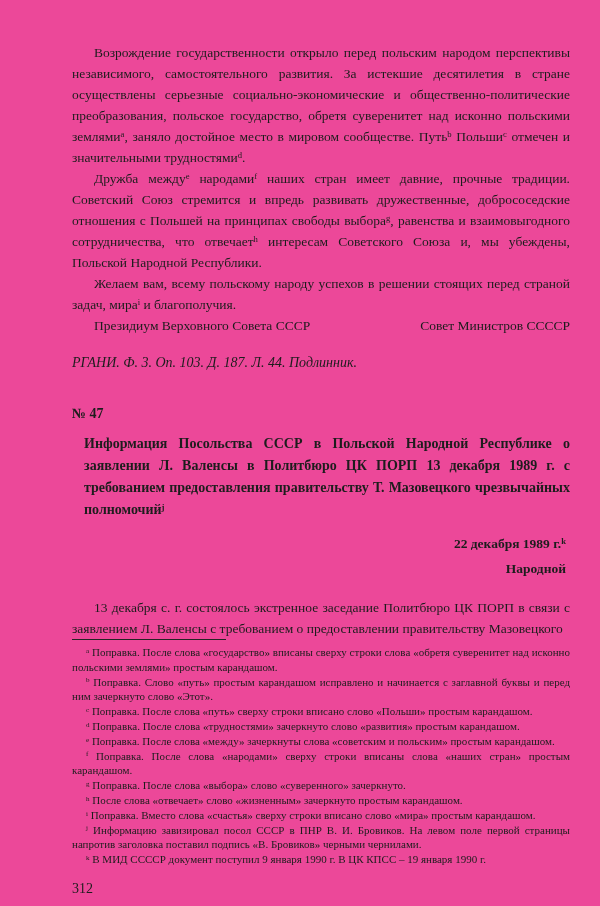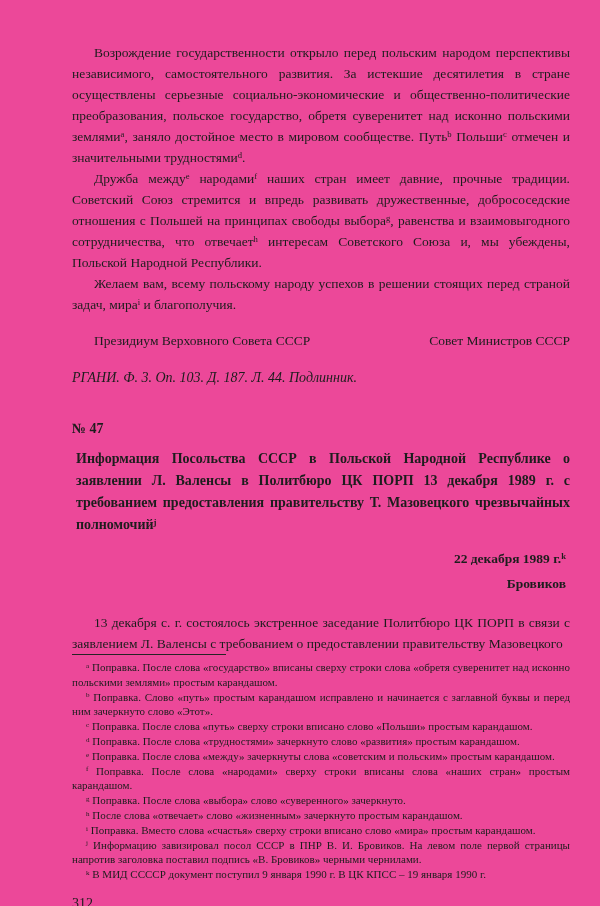--- a/index.html
+++ b/index.html
@@ -22,36 +22,35 @@
   }
   .indent{text-indent:22px;}
   sup{
     font-size:64%;
     line-height:0;
     position:relative;top:-0.45em;
     vertical-align:baseline;
   }
   .signatures{
     display:flex;justify-content:space-between;align-items:center;
-    margin-top:15px;
     font-size:13.5px;line-height:21px;
   }
   .signatures .left{padding-left:22px;}
   .archive{
     margin:16px 0 0 0;
     font-size:14px;line-height:21px;
     font-style:italic;
   }
   .docnum{
     margin:31px 0 0 0;
     font-size:14px;line-height:20px;
     font-weight:bold;
   }
   .heading{
-    margin:9px 0 0 4px;
+    margin:9px 0 0 12px;
     font-size:14px;line-height:22px;
     font-weight:bold;
     text-align:justify;
   }
   .dateline{
     margin:8px 0 0 0;
     text-align:right;
     font-size:13.5px;line-height:21px;
     font-weight:bold;
   }
@@ -82,32 +81,32 @@
 <div class="page">
 
   <div>
     <p class="para indent">Возрождение государственности открыло перед польским народом перспективы независимого, самостоятельного развития. За истекшие десятилетия в стране осуществлены серьезные социально-экономические и общественно-политические преобразования, польское государство, обретя суверенитет над исконно польскими землями<sup>a</sup>, заняло достойное место в мировом сообществе. Путь<sup>b</sup> Польши<sup>c</sup> отмечен и значительными трудностями<sup>d</sup>.</p>
     <p class="para indent">Дружба между<sup>e</sup> народами<sup>f</sup> наших стран имеет давние, прочные традиции. Советский Союз стремится и впредь развивать дружественные, добрососедские отношения с Польшей на принципах свободы выбора<sup>g</sup>, равенства и взаимовыгодного сотрудничества, что отвечает<sup>h</sup> интересам Советского Союза и, мы убеждены, Польской Народной Республики.</p>
     <p class="para indent">Желаем вам, всему польскому народу успехов в решении стоящих перед страной задач, мира<sup>i</sup> и благополучия.</p>
   </div>
 
   <div class="signatures">
     <span class="left">Президиум Верховного Совета СССР</span>
-    <span class="right">Совет Министров СССР</span>
+    <span class="right">Совет Министров ССССР</span>
   </div>
 
   <p class="archive">РГАНИ. Ф. 3. Оп. 103. Д. 187. Л. 44. Подлинник.</p>
 
   <p class="docnum">№ 47</p>
 
   <h2 class="heading">Информация Посольства СССР в Польской Народной Республике о заявлении Л. Валенсы в Политбюро ЦК ПОРП 13 декабря 1989 г. с требованием предоставления правительству Т. Мазовецкого чрезвычайных полномочий<sup>j</sup></h2>
 
   <div class="dateline">
     <p>22 декабря 1989 г.<sup>k</sup></p>
-    <p>Бровиков</p>
+    <p>Народной</p>
   </div>
 
   <p class="para indent docbody">13 декабря с. г. состоялось экстренное заседание Политбюро ЦК ПОРП в связи с заявлением Л. Валенсы с требованием о предоставлении правительству Мазовецкого</p>
 
   <div class="footnotes">
     <div class="fnrule"></div>
     <div id="fnlist">
         <p class="fn"><sup>a</sup> Поправка. После слова «государство» вписаны сверху строки слова «обретя суверенитет над исконно польскими землями» простым карандашом.</p>
         <p class="fn"><sup>b</sup> Поправка. Слово «путь» простым карандашом исправлено и начинается с заглавной буквы и перед ним зачеркнуто слово «Этот».</p>
         <p class="fn"><sup>c</sup> Поправка. После слова «путь» сверху строки вписано слово «Польши» простым карандашом.</p>

